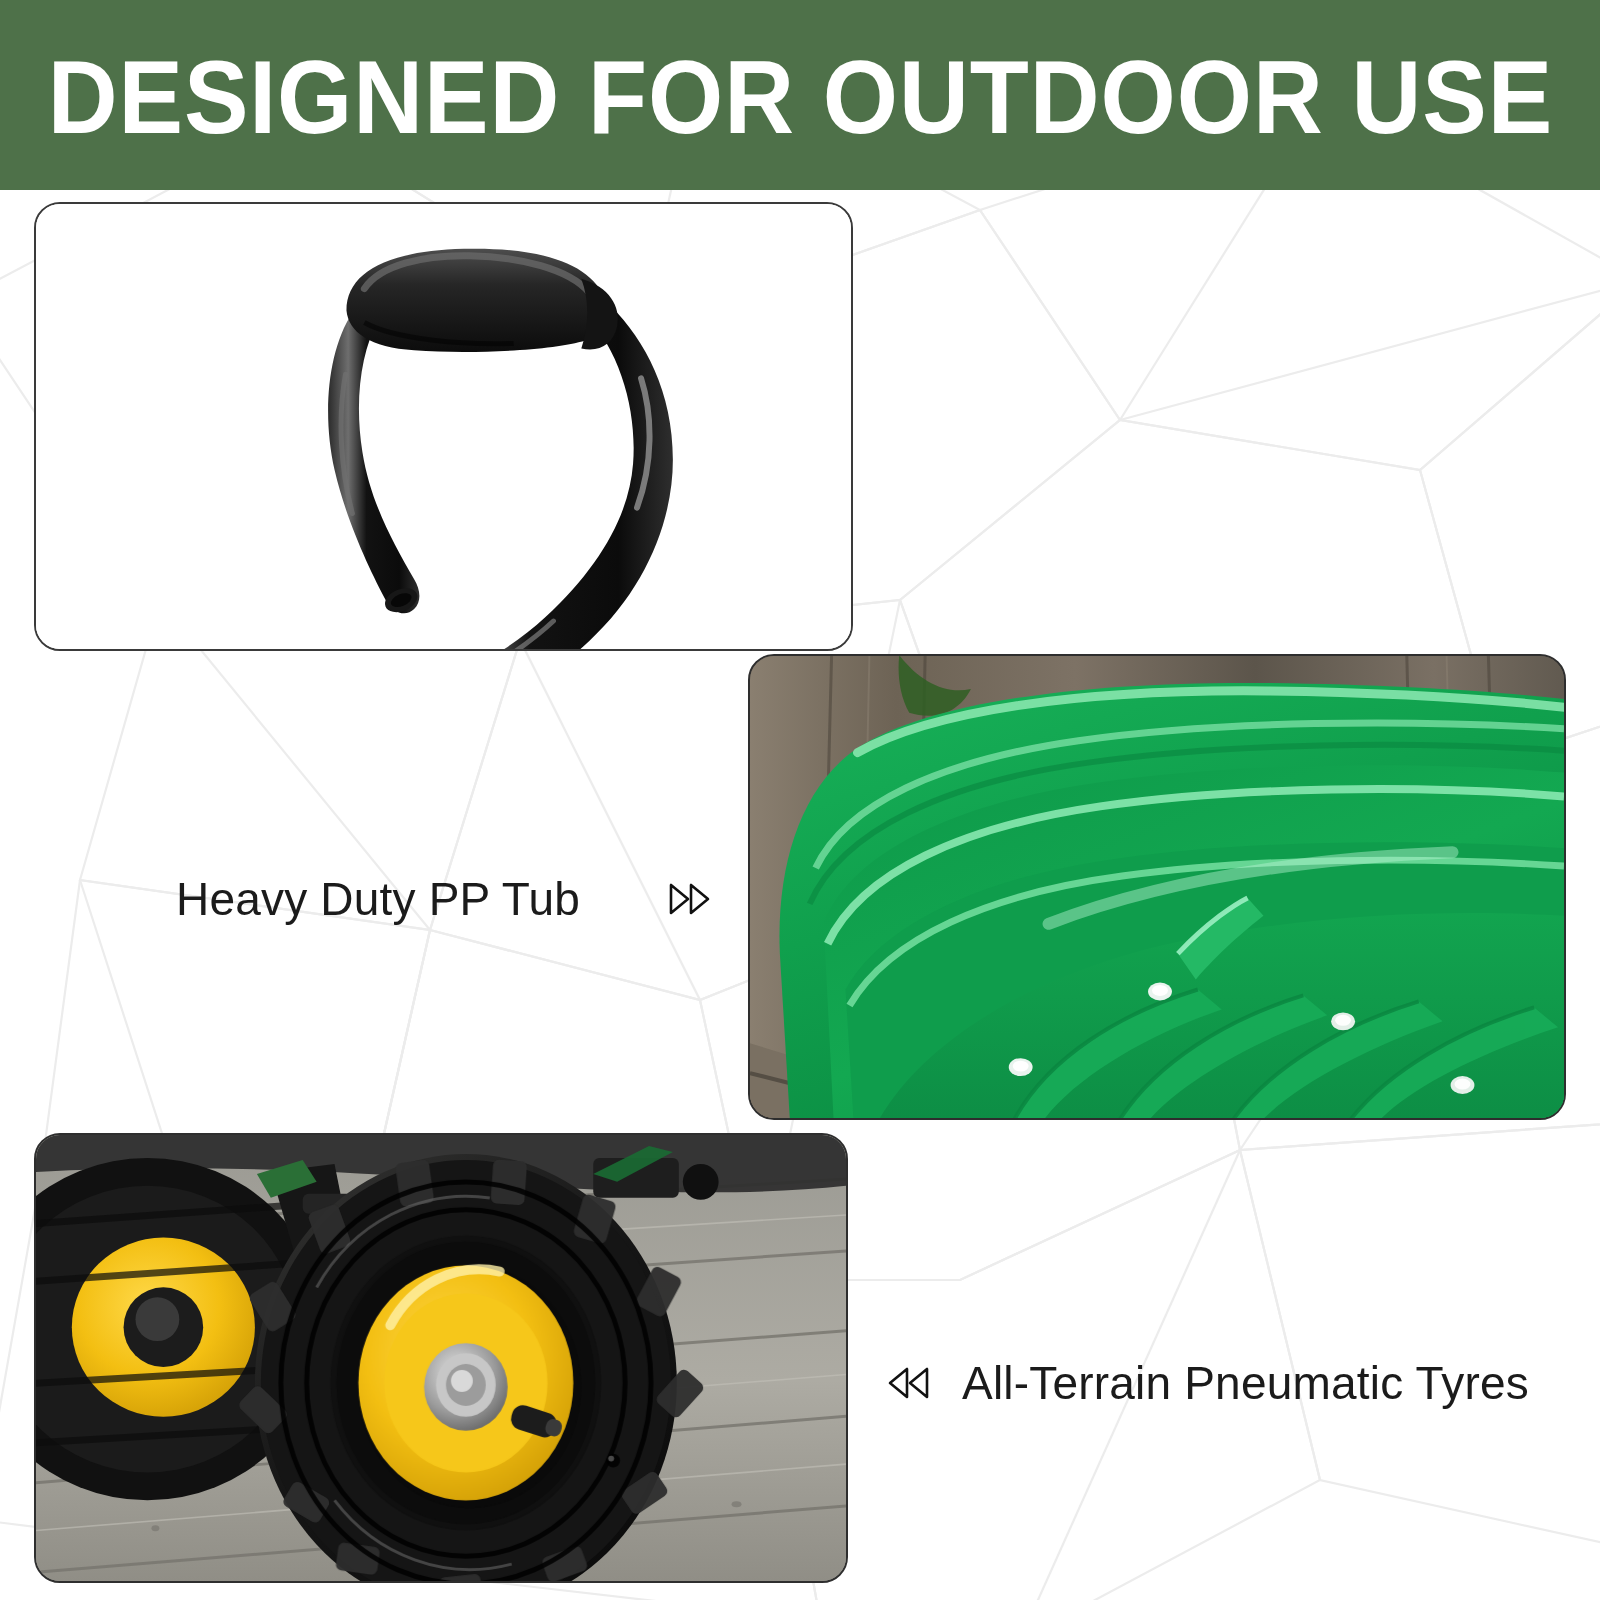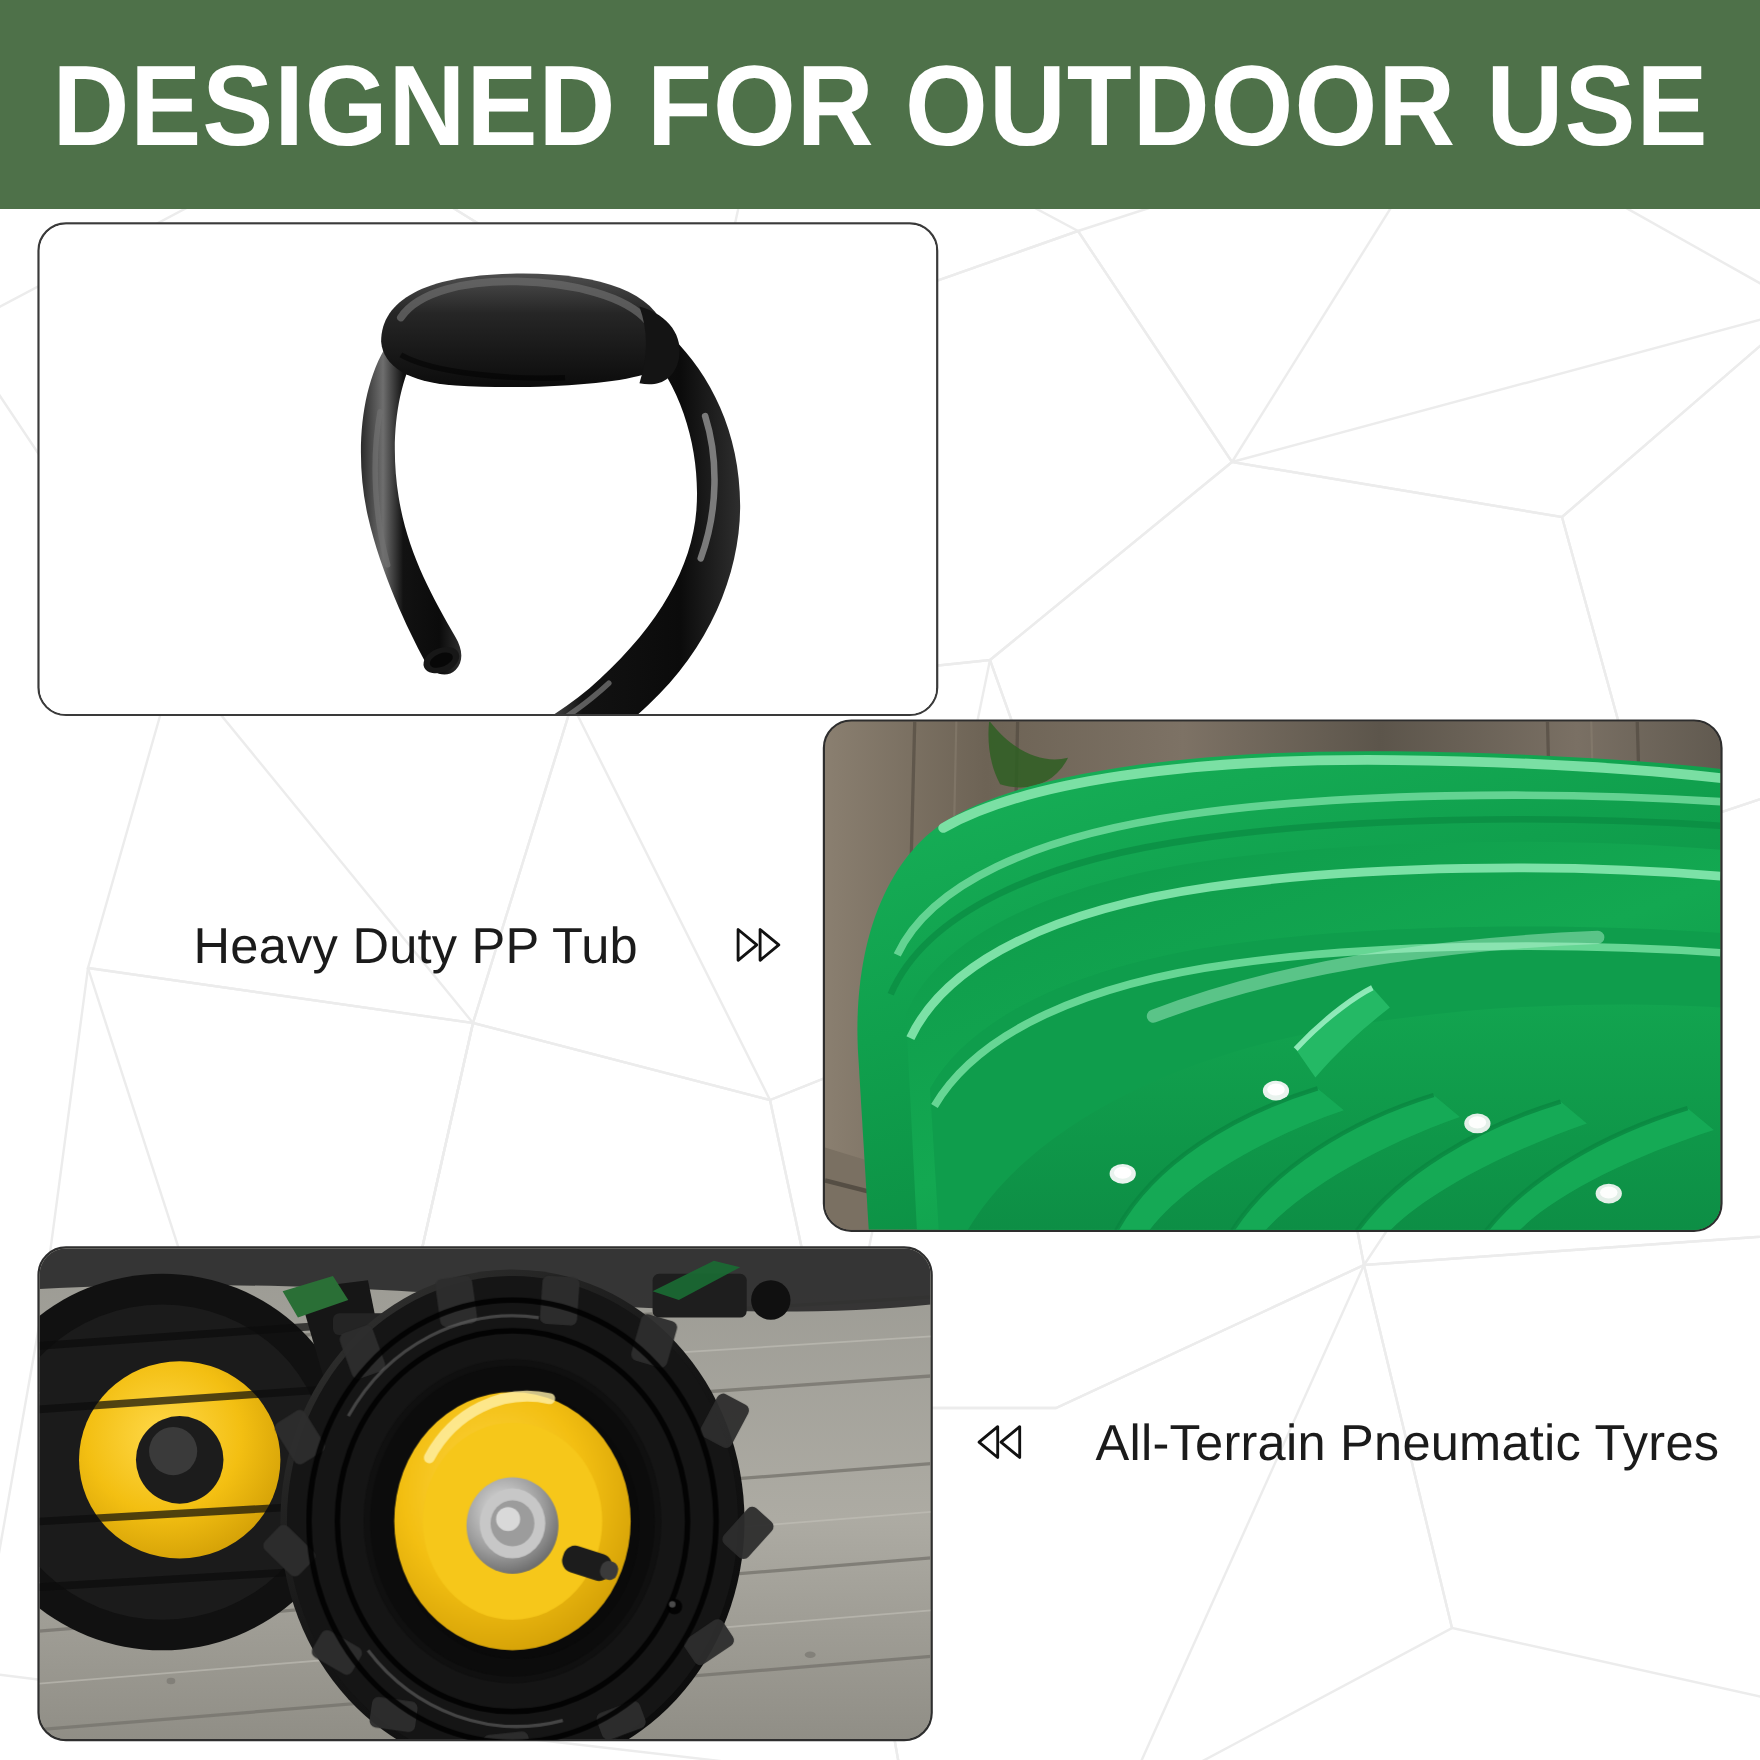--- a/index.html
+++ b/index.html
@@ -125,27 +125,27 @@
   }
   .callout-arrow svg { display: block; }
 
   #callout-frame {
     left: 886px;
     top: 400px;
     gap: 66px;
   }
   #callout-tub {
     left: 176px;
-    top: 836px;
+    top: 876px;
     gap: 86px;
   }
   #callout-tyres {
     left: 886px;
-    top: 1288px;
-    gap: 64px;
+    top: 1360px;
+    gap: 30px;
   }
 </style>
 </head>
 <body>
 
 <div id="page">
 
   <svg id="bg-mesh" viewBox="0 0 1600 1600" preserveAspectRatio="none">
     <g stroke="#ececec" stroke-width="2.2" fill="none">
       <path d="M -40 300 L 300 120 L 640 330 L 520 640 L 160 600 Z"></path>

